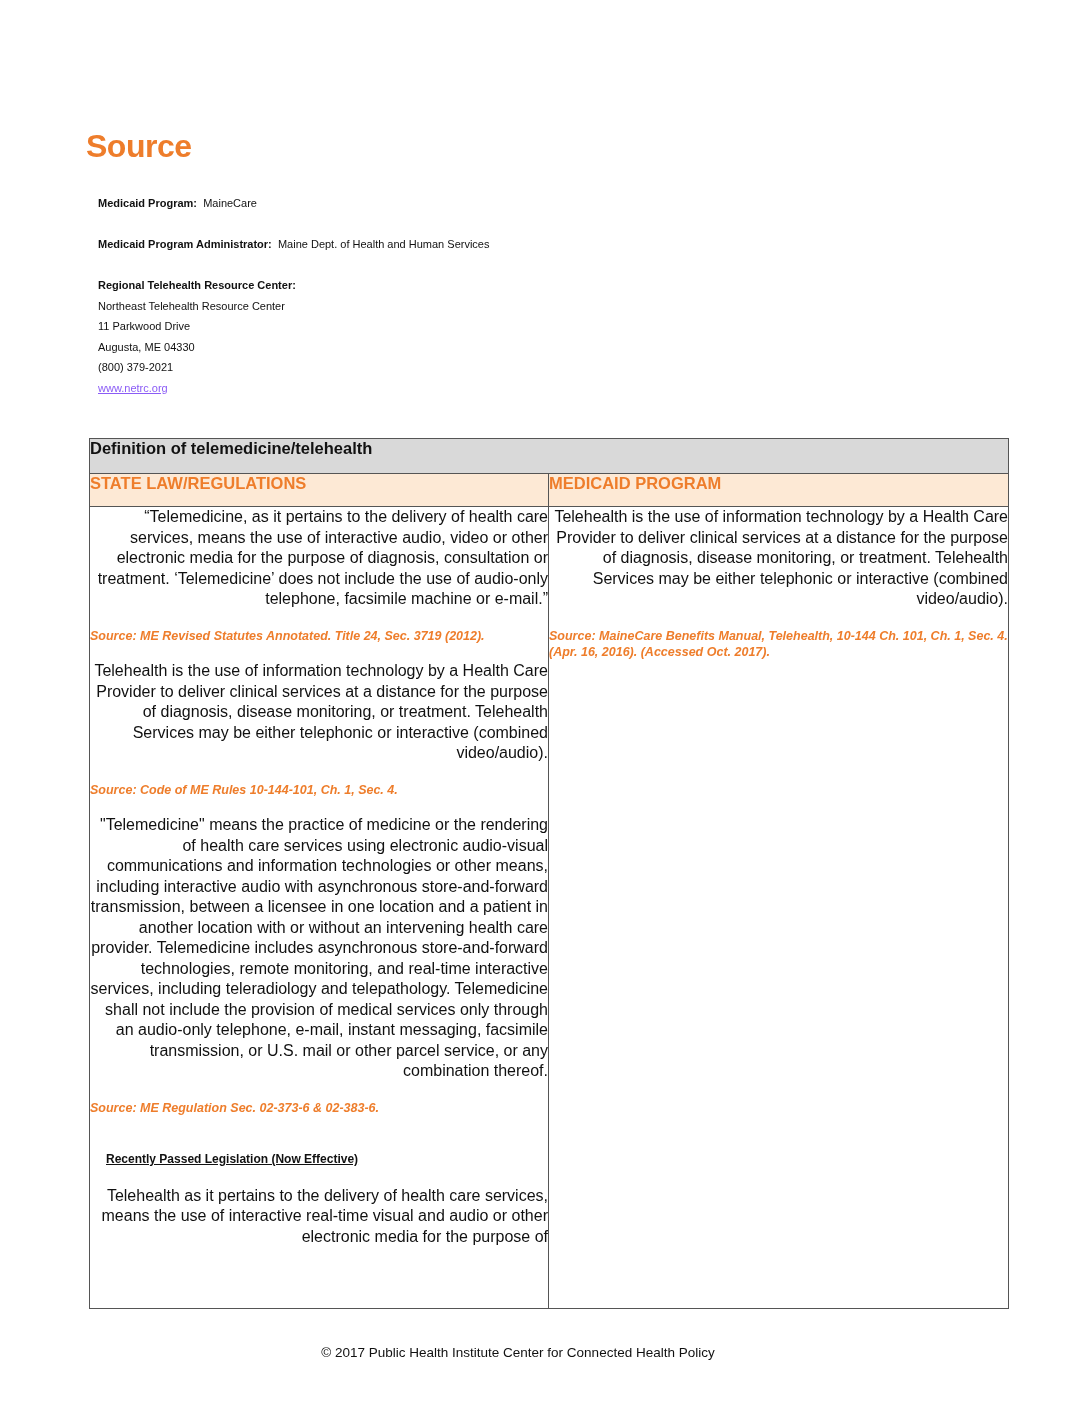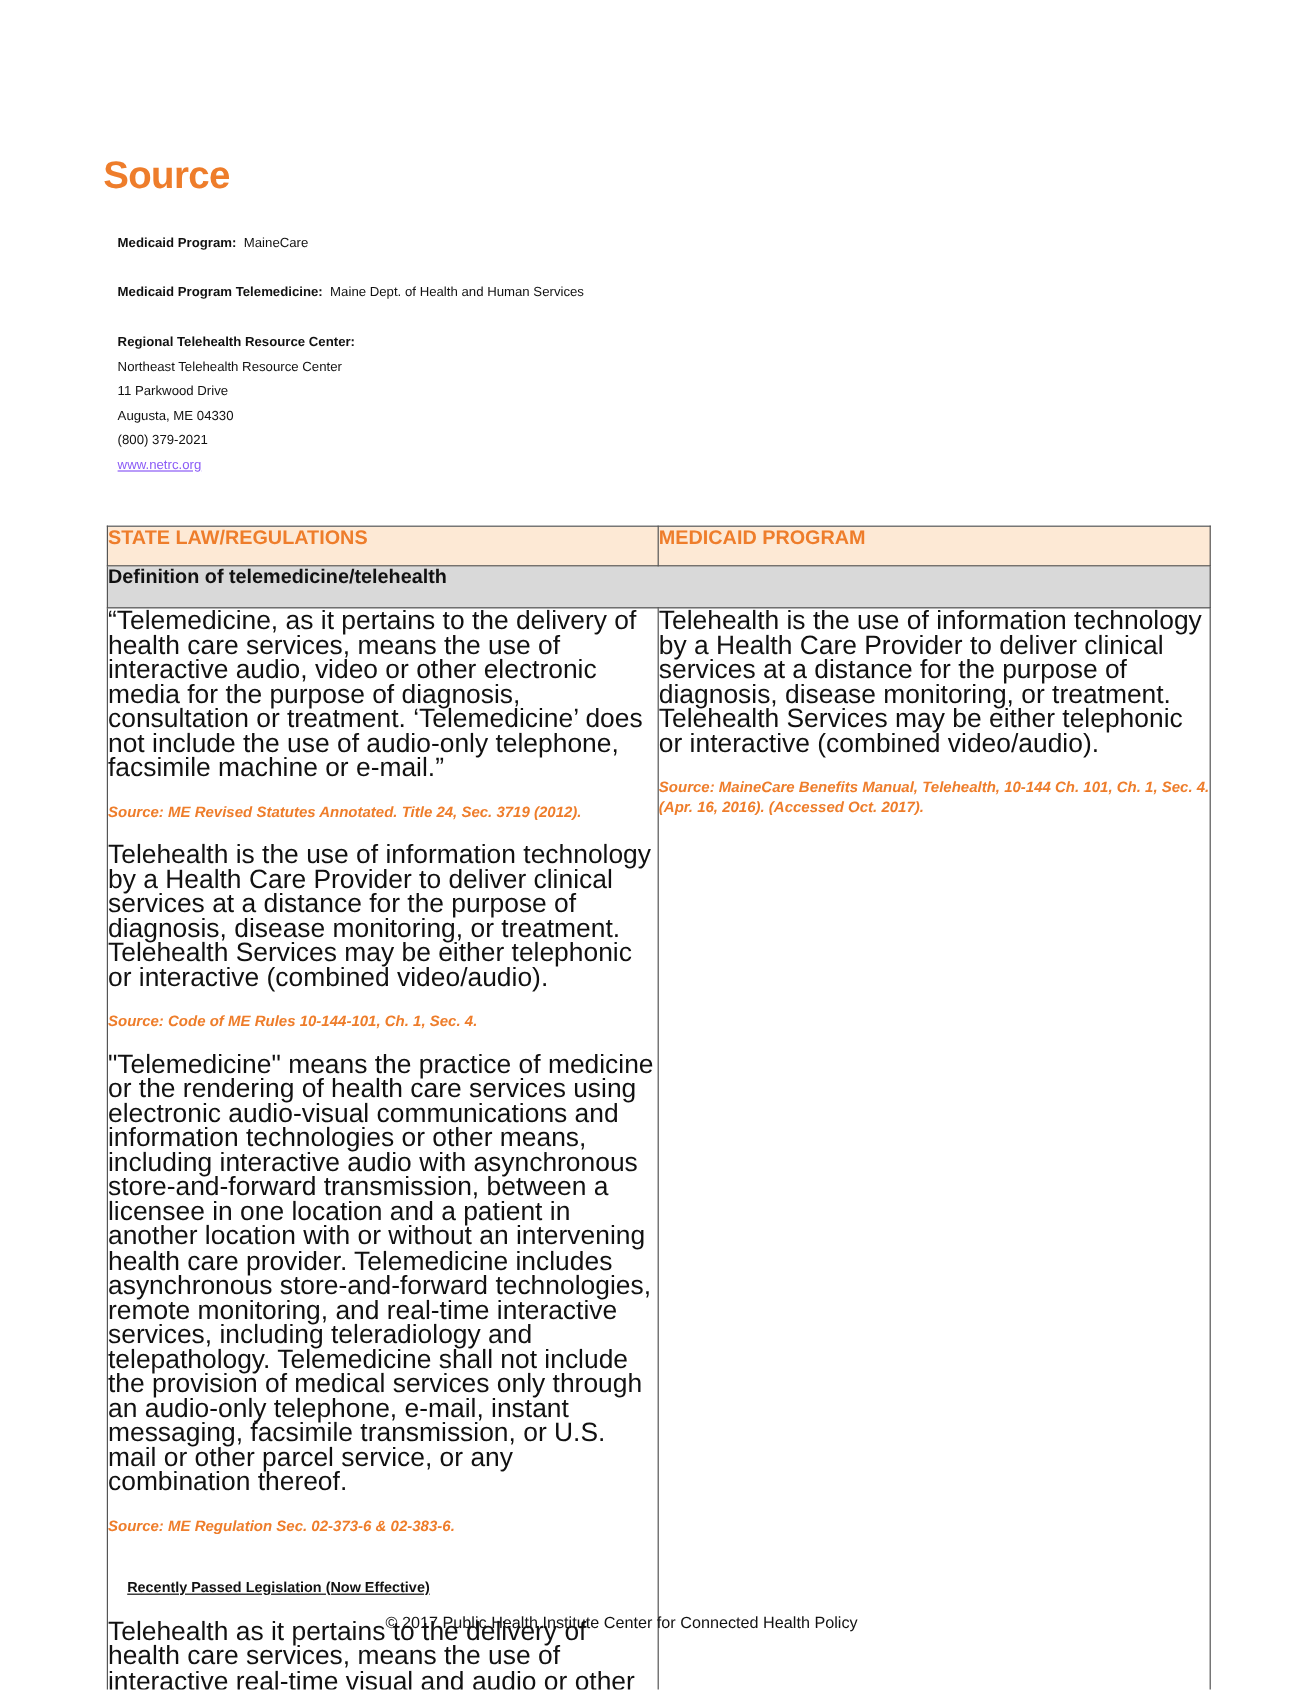--- a/index.html
+++ b/index.html
@@ -12,63 +12,63 @@
   .rtrc { top: 275px; }
   .link { color: #8b5cf6; text-decoration: underline; }
   table.main { position: absolute; left: 89px; top: 438px; width: 919px;
                border-collapse: collapse; table-layout: fixed; }
   table.main td, table.main th { border: 1px solid #555555; vertical-align: top; padding: 0; }
   th.col { background: #fde9d5; color: #ee7d2b; font-weight: bold; font-size: 16.5px;
            text-align: left; height: 33px; padding: 7px 7px 0 7px; box-sizing: border-box; }
   td.section { background: #d9d9d9; font-weight: bold; font-size: 16.5px; height: 35px;
                padding: 8px 7px 0 7px; box-sizing: border-box; }
   td.body { padding: 6px 7px 0 7px; height: 802px; box-sizing: border-box; overflow: hidden; }
-  .p { font-size: 22px; line-height: 20.5px; margin: 0; }
+  .p { font-size: 16px; line-height: 20.5px; margin: 0; text-align: right; }
   .src { color: #ee7d2b; font-weight: bold; font-style: italic; font-size: 12.5px;
          line-height: 16.5px; margin: 0; }
   .ul-head { font-weight: bold; text-decoration: underline; font-size: 12px; line-height: 20.5px; margin: 16px; }
   .footer { position: absolute; top: 1345px; left: 0; width: 1036px; text-align: center;
             font-size: 13.5px; }
 </style>
 </head>
 <body>
 
 <h1 class="title">Source</h1>
 
 <div class="info" style="top:193px;">
   <b>Medicaid Program:</b>&nbsp;
   <span>MaineCare</span>
 </div>
 
 <div class="info" style="top:234px;">
-  <b>Medicaid Program Telemedicine:</b>&nbsp;
+  <b>Medicaid Program Administrator:</b>&nbsp;
   <span>Maine Dept. of Health and Human Services</span>
 </div>
 
 <div class="info rtrc">
   <div><b>Regional Telehealth Resource Center:</b></div>
   <div>Northeast Telehealth Resource Center</div>
   <div>11 Parkwood Drive</div>
   <div>Augusta, ME 04330</div>
   <div>(800) 379-2021</div>
   <div><a class="link">www.netrc.org</a></div>
 </div>
 
 <table class="main">
   <colgroup>
       <col style="width:459px">
       <col style="width:460px">
     </colgroup>
   <tbody>
       <tr>
+    <td class="section" colspan="2">Definition of telemedicine/telehealth</td>
+  </tr>
+  <tr>
     <th class="col">STATE LAW/REGULATIONS</th>
     <th class="col">MEDICAID PROGRAM</th>
-  </tr>
-  <tr>
-    <td class="section" colspan="2">Definition of telemedicine/telehealth</td>
   </tr>
   <tr>
     <td class="body">
       <p class="p">“Telemedicine, as it pertains to the delivery of health care services, means the use of interactive audio, video or other electronic media for the purpose of diagnosis, consultation or treatment. ‘Telemedicine’ does not include the use of audio-only telephone, facsimile machine or e-mail.”</p>
       <div style="height:18px"></div>
       <p class="src">Source: ME Revised Statutes Annotated. Title 24, Sec. 3719 (2012).</p>
       <div style="height:17px"></div>
       <p class="p">Telehealth is the use of information technology by a Health Care Provider to deliver clinical services at a distance for the purpose of diagnosis, disease monitoring, or treatment. Telehealth Services may be either telephonic or interactive (combined video/audio).</p>
       <div style="height:18px"></div>
       <p class="src">Source: Code of ME Rules 10-144-101, Ch. 1, Sec. 4.</p>

